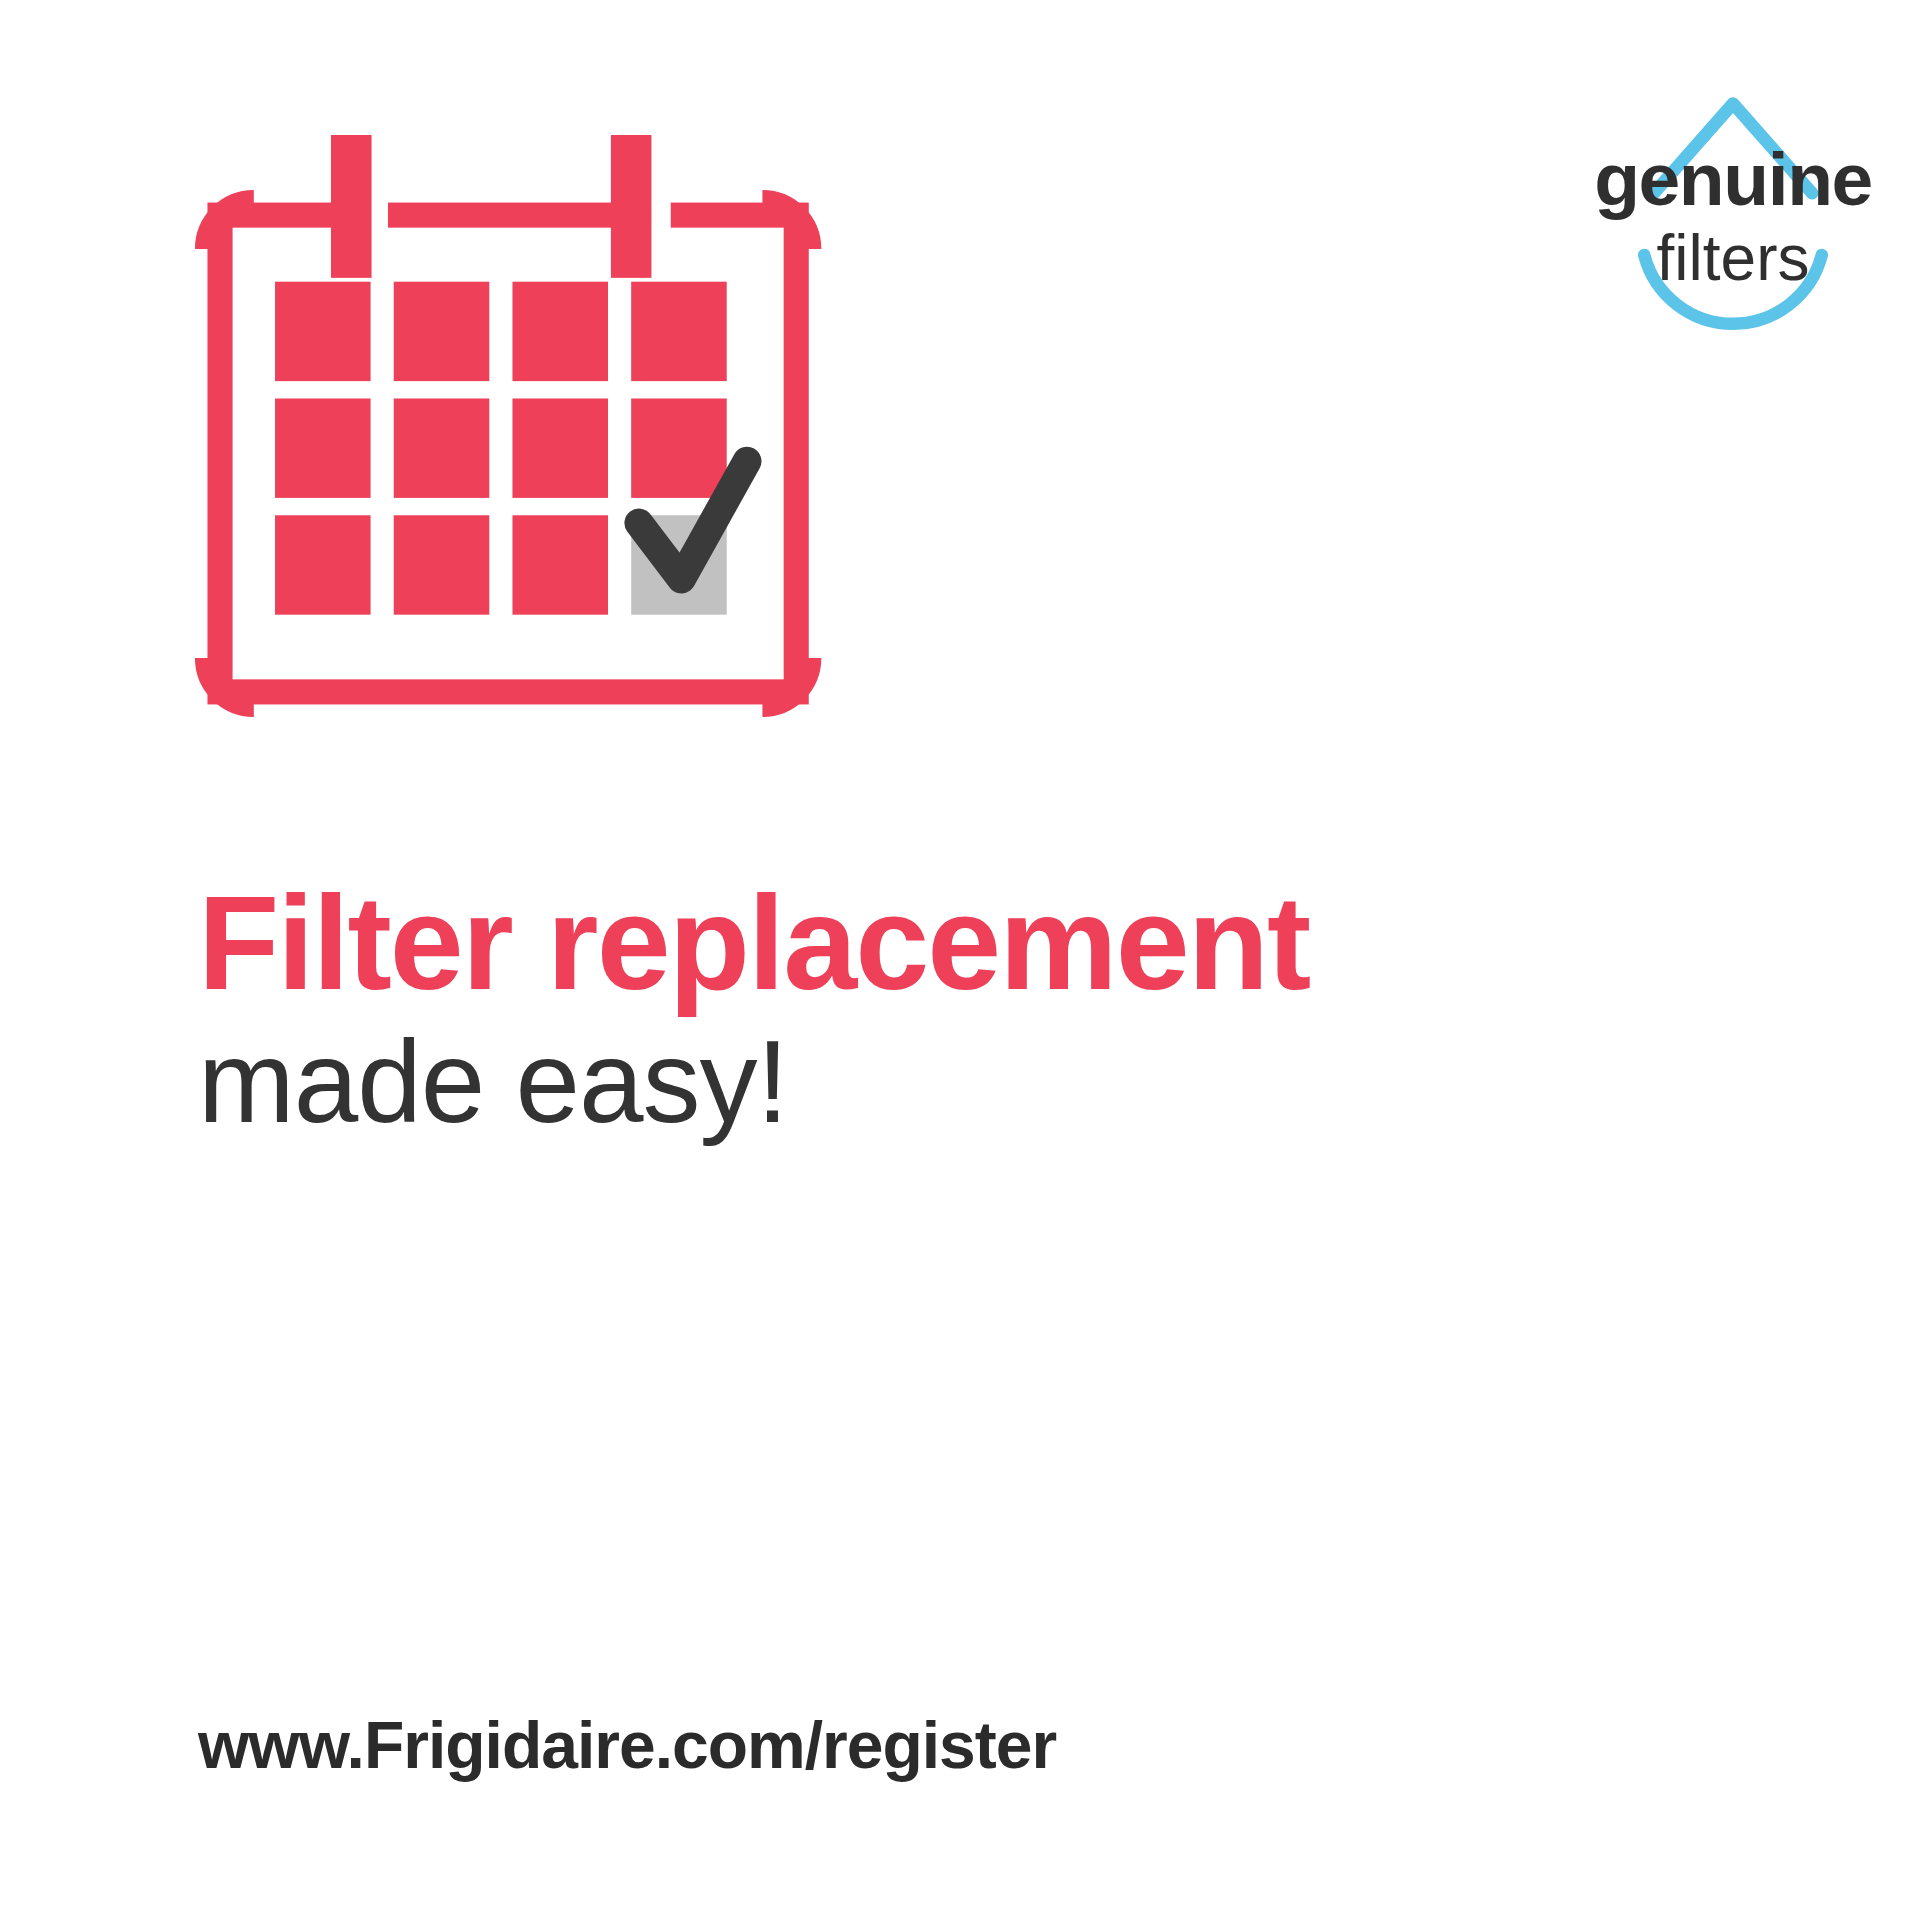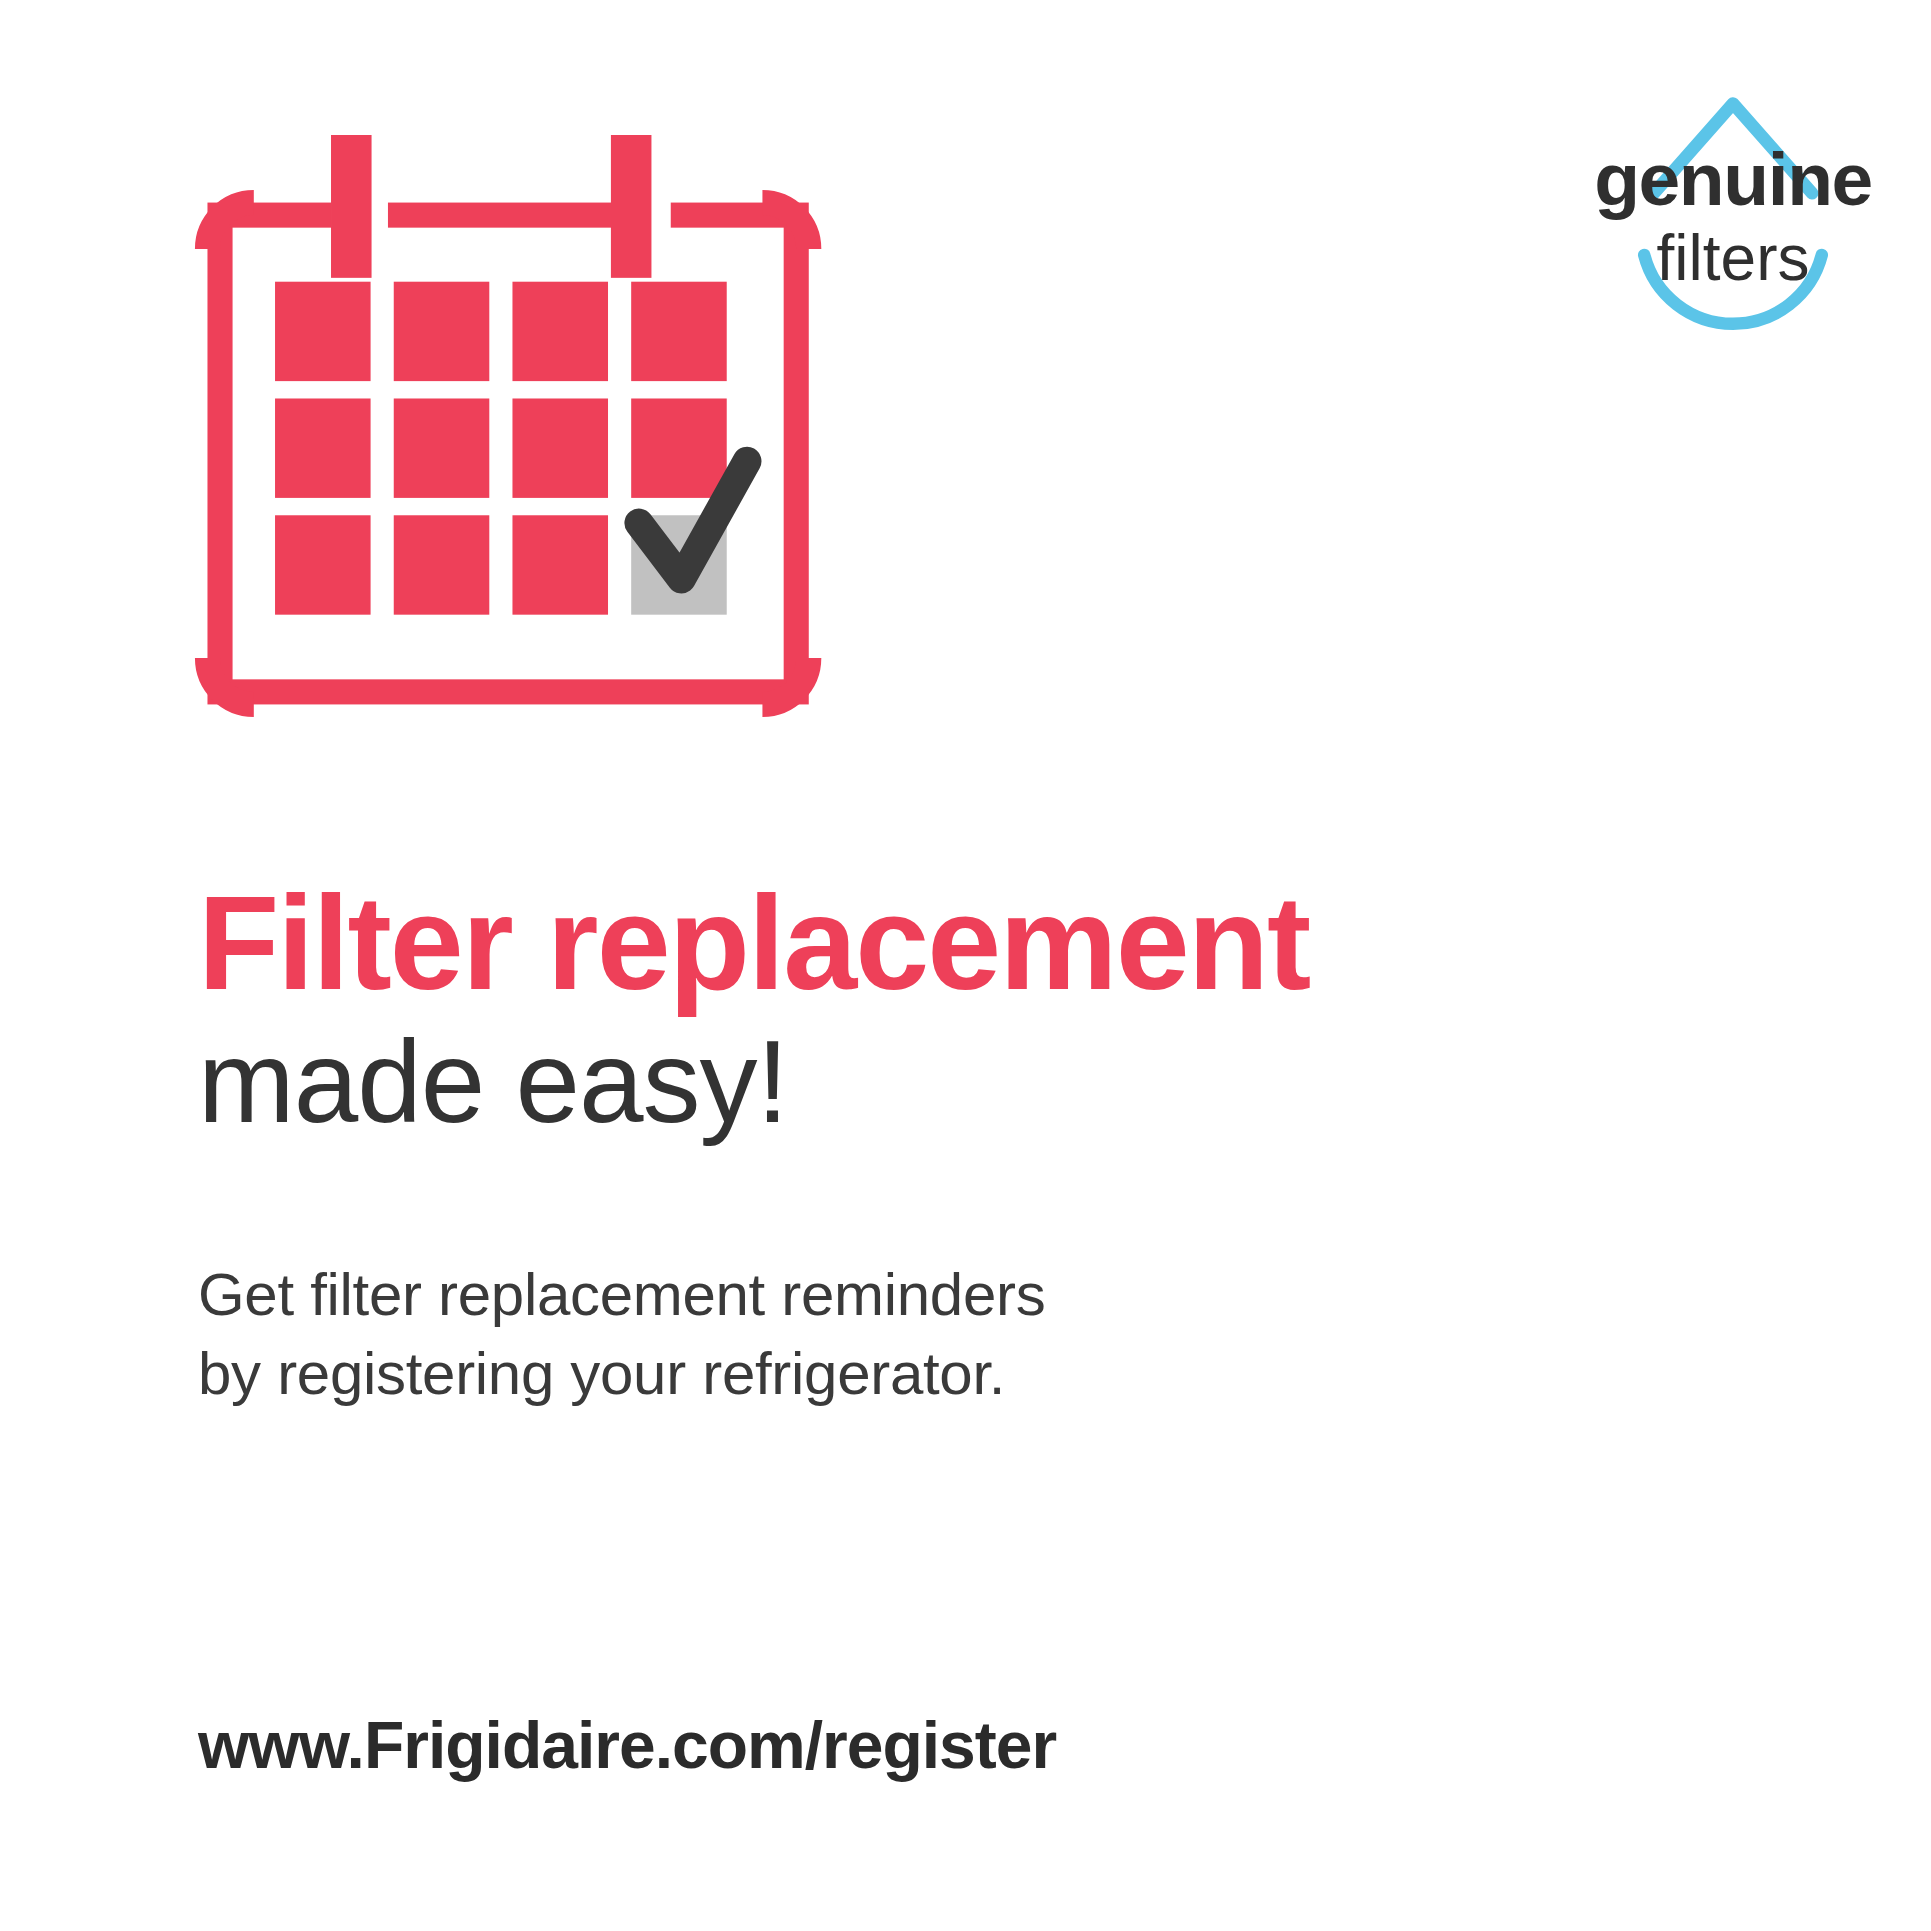--- a/index.html
+++ b/index.html
@@ -191,21 +191,17 @@
     <svg class="droplet-svg" viewBox="0 0 400 290" xmlns="http://www.w3.org/2000/svg" aria-hidden="true">
 
       <path d="M118 138 L200 45 L282 138" fill="none" stroke="#5BC4E8" stroke-width="13" stroke-linecap="round" stroke-linejoin="round"></path>
 
       <path d="M108 202 A95 95 0 0 0 292 202" fill="none" stroke="#5BC4E8" stroke-width="13" stroke-linecap="round"></path>
     </svg>
     <div class="brand-word brand-word-primary">genuine</div>
     <div class="brand-word brand-word-secondary">filters</div>
   </div>
 
-  <div id="body-copy">
-    <span>Get filter replacement reminders</span>
-    <span>by registering your refrigerator.</span>
-  </div>
 
   <div id="register-url">www.Frigidaire.com/register</div>
 
 </div>
 
 
 </body></html>

